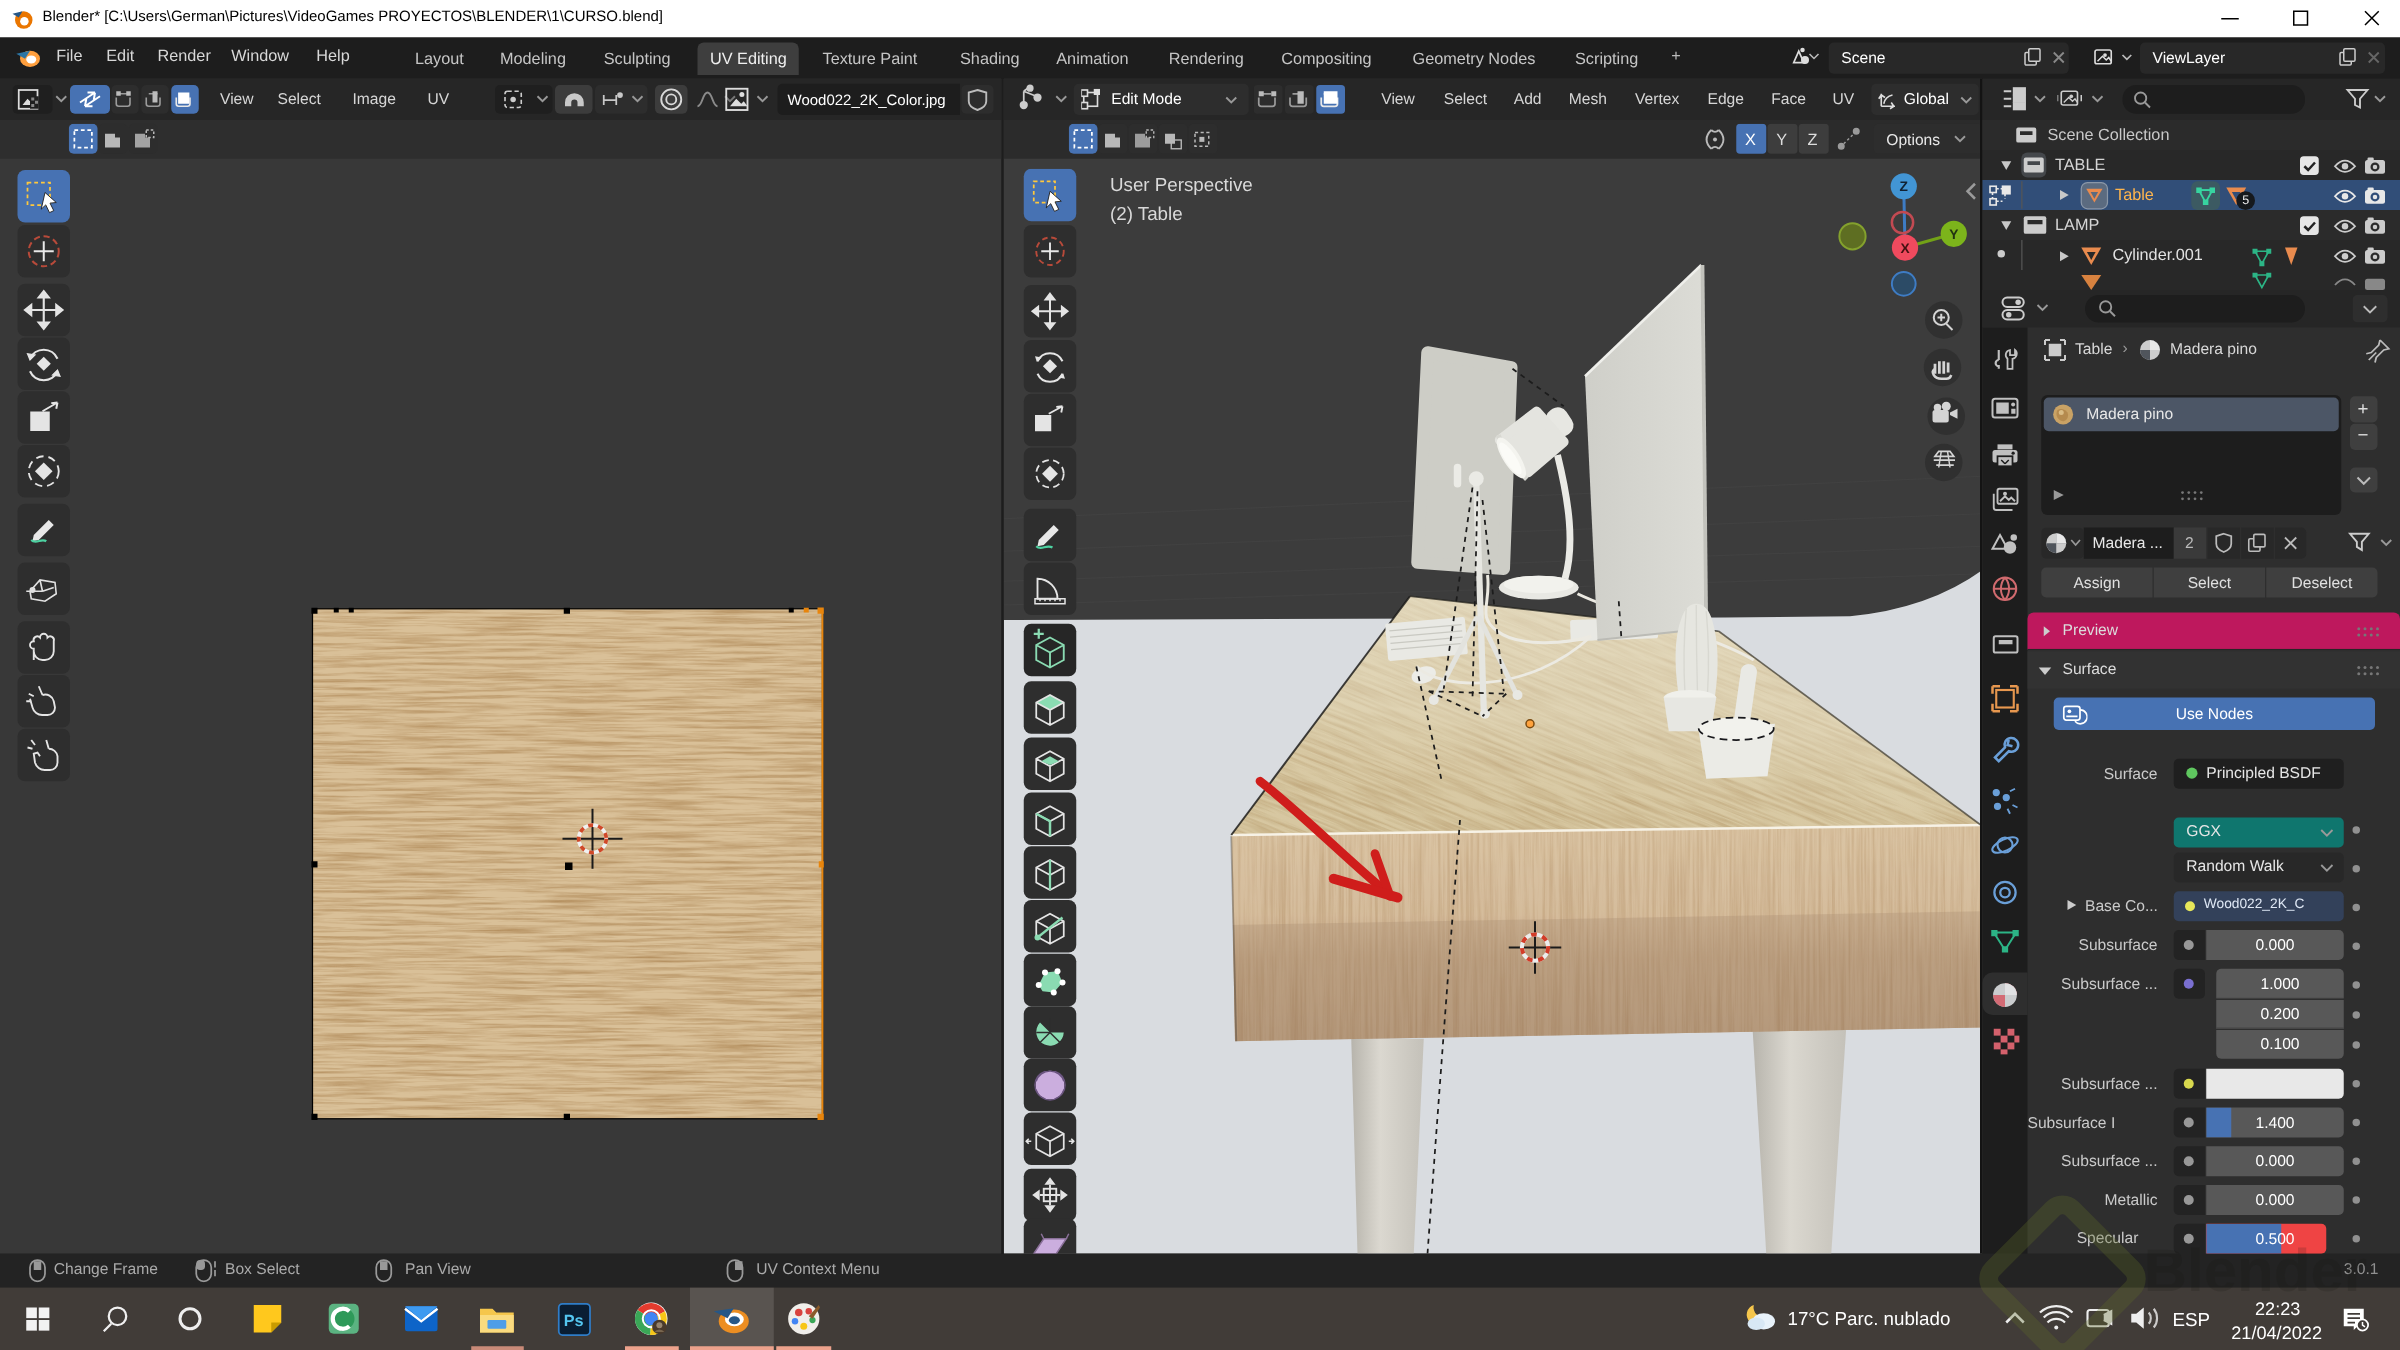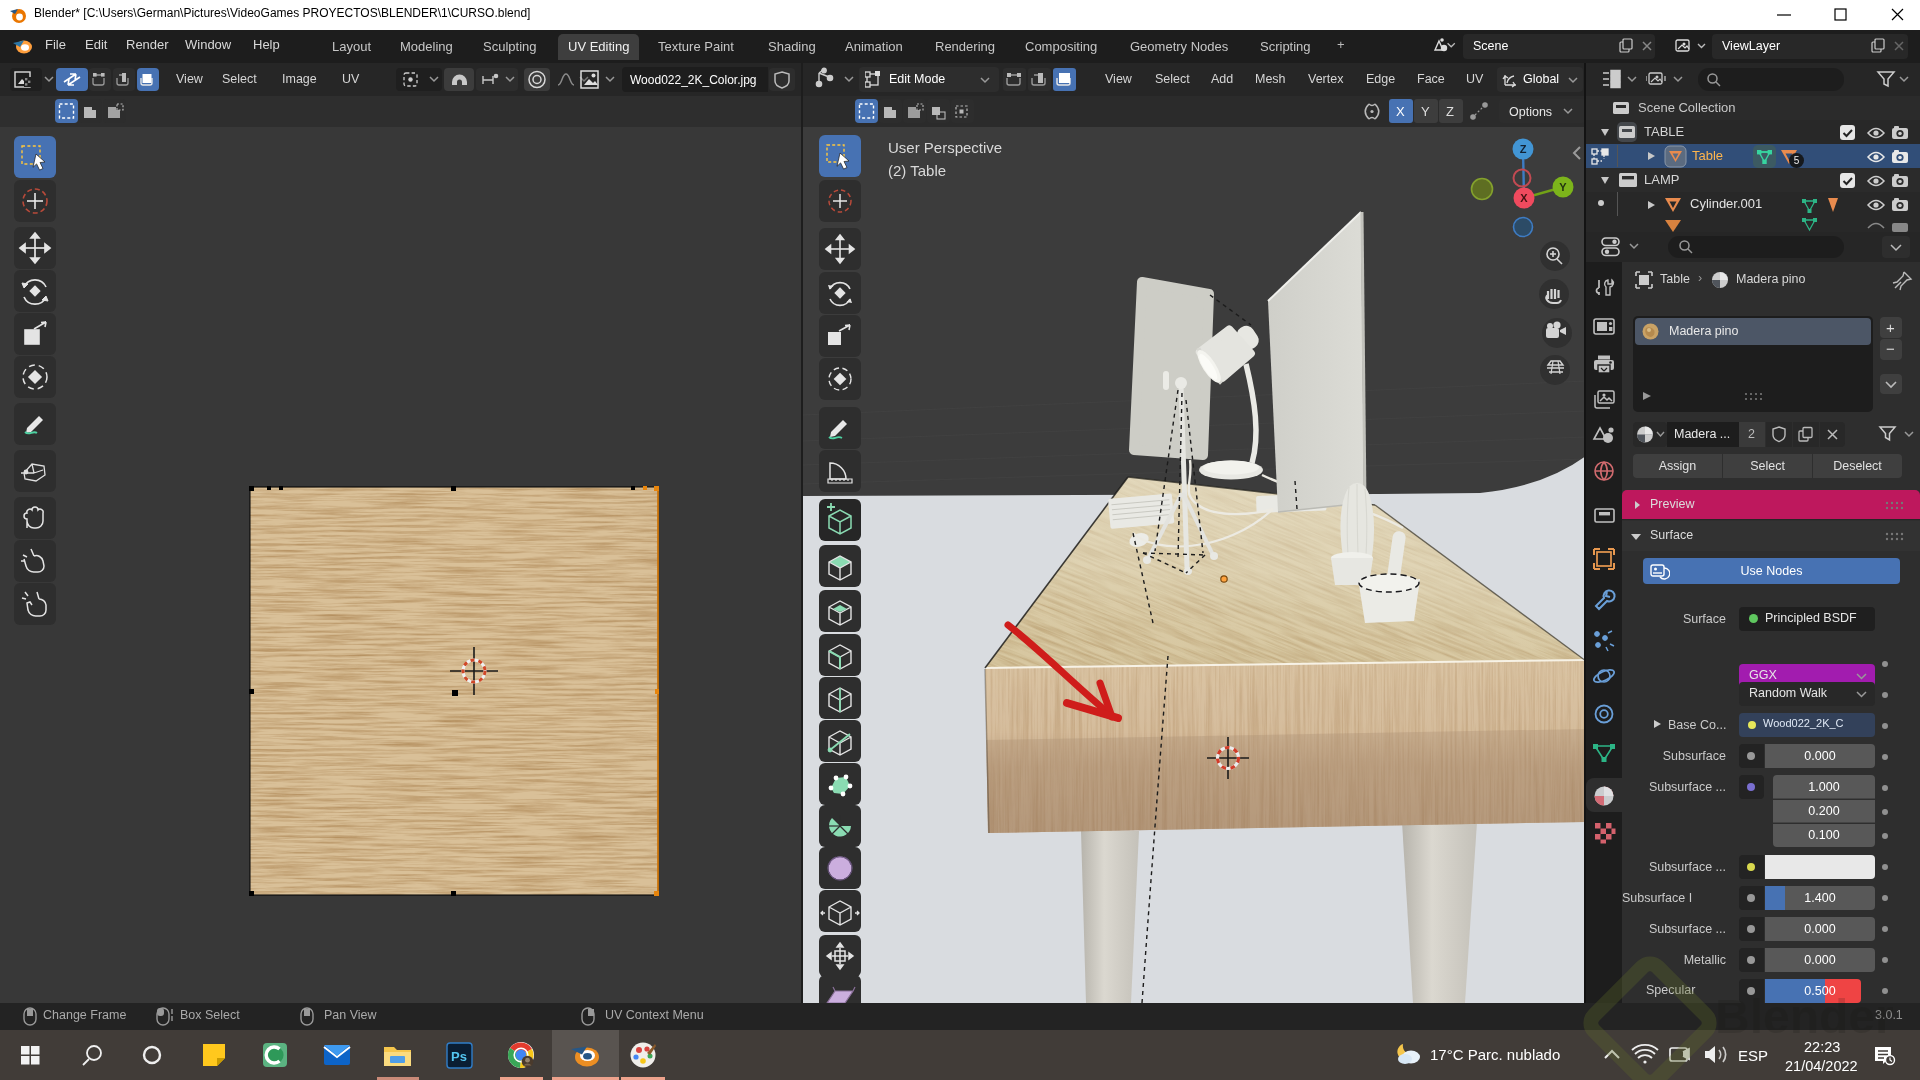--- a/index.html
+++ b/index.html
@@ -1214,21 +1214,21 @@
         <circle cx="5.5" cy="7" r="1.5" fill="#fff"></circle>
             <path d="M3 11 h9" stroke="#fff" stroke-width="1.4"></path>
         <path d="M14 6 a5.5 5.5 0 1 1 -4 9" fill="none" stroke="#fff" stroke-width="1.4"></path>
       </svg>
 
       <div class="abs" style="left:0;top:350px;width:104px;text-align:right;color:#cacaca">Surface</div>
       <div class="abs" style="left:117px;top:345px;width:136px;height:24px;background:#1f1f1f;border-radius:4px">
         <div class="abs" style="left:10px;top:7px;width:9px;height:9px;border-radius:50%;background:#5fc75f"></div>
         <div class="abs" style="left:26px;top:4px;color:#e6e6e6">Principled BSDF</div>
       </div>
-      <div class="abs" style="left:117px;top:402px;width:136px;height:24px;background:#a21caf;border-radius:4px">
+      <div class="abs" style="left:117px;top:392px;width:136px;height:24px;background:#0f766e;border-radius:4px">
         <div class="abs" style="left:10px;top:4px;color:#e6e6e6">GGX</div>
         <svg class="abs" style="left:116px;top:8px" width="14" height="10" viewBox="0 0 14 10">
               <path d="M2 2 l4.5 4.5 L11 2" stroke="#999" fill="none" stroke-width="1.5"></path>
             </svg>
       </div>
       <div class="abs" style="left:117px;top:420px;width:136px;height:24px;background:#282828;border-radius:4px">
         <div class="abs" style="left:10px;top:4px;color:#e6e6e6">Random Walk</div>
         <svg class="abs" style="left:116px;top:8px" width="14" height="10" viewBox="0 0 14 10">
               <path d="M2 2 l4.5 4.5 L11 2" stroke="#999" fill="none" stroke-width="1.5"></path>
             </svg>
@@ -1269,21 +1269,21 @@
       <div class="abs" style="left:0px;top:660px;width:104px;text-align:right;color:#cacaca">Subsurface ...</div>
       <div class="abs" style="left:117px;top:655px;width:25px;height:24px;background:#232323;border-radius:4px 0 0 4px">
             <div class="abs" style="left:8px;top:8px;width:8px;height:8px;border-radius:50%;background:#989898"></div>
           </div>
       <div class="abs" style="left:143px;top:655px;width:110px;height:24px;background:#585858;border-radius:0 4px 4px 0;text-align:center;line-height:24px;color:#fff">0.000</div>
       <div class="abs" style="left:24px;top:691px;width:80px;text-align:right;color:#cacaca">Metallic</div>
       <div class="abs" style="left:117px;top:686px;width:25px;height:24px;background:#232323;border-radius:4px 0 0 4px">
             <div class="abs" style="left:8px;top:8px;width:8px;height:8px;border-radius:50%;background:#989898"></div>
           </div>
       <div class="abs" style="left:143px;top:686px;width:110px;height:24px;background:#585858;border-radius:0 4px 4px 0;text-align:center;line-height:24px;color:#fff">0.000</div>
-      <div class="abs" style="left:24px;top:721px;width:80px;text-align:left;color:#cacaca">Specular</div>
+      <div class="abs" style="left:24px;top:721px;width:80px;text-align:center;color:#cacaca">Specular</div>
       <div class="abs" style="left:117px;top:717px;width:25px;height:24px;background:#232323;border-radius:4px 0 0 4px">
             <div class="abs" style="left:8px;top:8px;width:8px;height:8px;border-radius:50%;background:#989898"></div>
           </div>
       <div class="abs" style="left:143px;top:717px;width:96px;height:24px;background:#ef4444;border-radius:0 4px 4px 0;text-align:center;line-height:24px;color:#fff;overflow:hidden">
         <div class="abs" style="left:0;top:0;width:60px;height:24px;background:#4772b3"></div>
         <div class="abs" style="left:0;width:110px;text-align:center">0.500</div>
       </div>
 
       <div class="abs" style="left:258px;top:0px;width:10px;height:741px">
         <svg class="abs" style="left:0;top:398px" width="10" height="340" viewBox="0 0 10 340">

